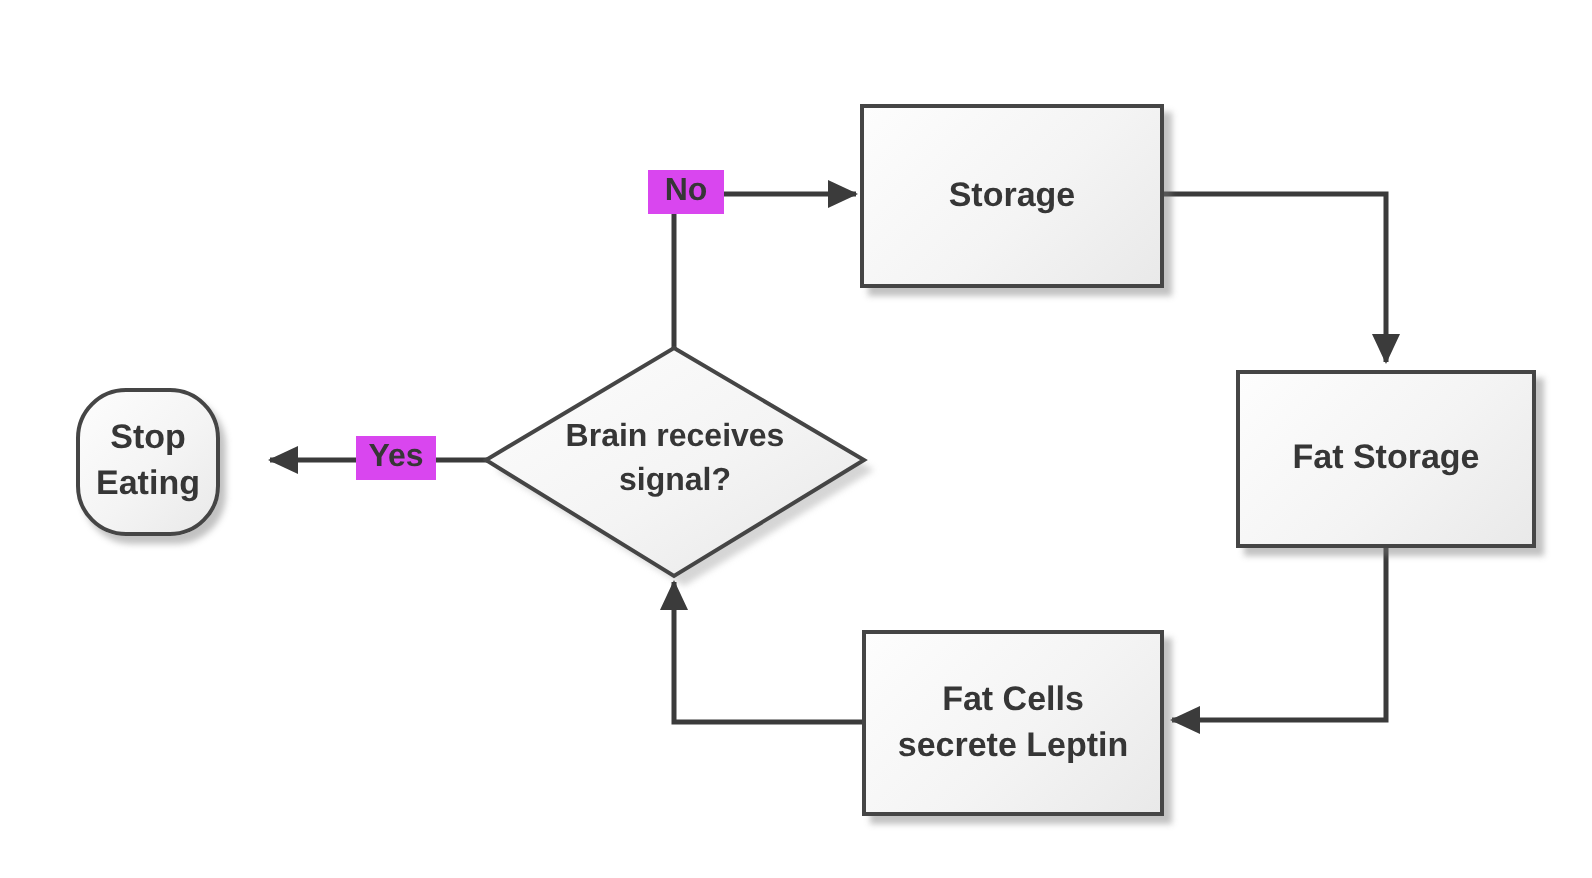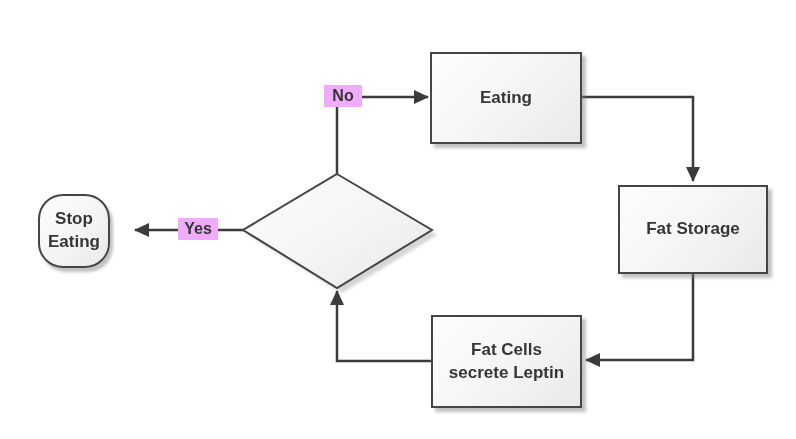--- a/index.html
+++ b/index.html
@@ -60,21 +60,21 @@
     align-items: center;
     justify-content: center;
     text-align: center;
     color: #363636;
     font-weight: bold;
     font-size: 16px;
     line-height: 1.4;
   }
   .edge-label {
     position: absolute;
-    background: #f0abfc;
+    background: #d946ef;
     color: #363636;
     font-weight: bold;
     font-size: 16px;
     line-height: 22px;
     text-align: center;
   }
   #edge-label-no  { left: 324px; top: 85px;  width: 38px; height: 22px; }
   #edge-label-yes { left: 178px; top: 218px; width: 40px; height: 22px; }
 </style>
 </head>
@@ -106,32 +106,33 @@
     <polyline points="693,274 693,360 586,360" fill="none" stroke="#3b3b3b" stroke-width="2.5" marker-end="url(#arrow)"></polyline>
 
     <polyline points="431,361 337,361 337,291" fill="none" stroke="#3b3b3b" stroke-width="2.5" marker-end="url(#arrow)"></polyline>
 
     <polyline points="245,230 135,230" fill="none" stroke="#3b3b3b" stroke-width="2.5" marker-end="url(#arrow)"></polyline>
 
     <polygon points="337,174 432,230 337,288 243,230" fill="url(#diamondGrad)" stroke="#454545" stroke-width="2"></polygon>
   </svg>
 
   <div class="node" id="node-eating">
-    <span class="node-label">Eating</span>
+    <span class="node-label">Storage</span>
   </div>
 
   <div class="node" id="node-fat-storage">
     <span class="node-label">Fat Storage</span>
   </div>
 
   <div class="node" id="node-fat-cells">
     <span class="node-label">Fat Cells secrete Leptin</span>
   </div>
 
   <div class="node" id="node-stop-eating">
     <span class="node-label">Stop Eating</span>
   </div>
 
+  <div class="decision-label">Brain receives signal?</div>
 
   <div class="edge-label" id="edge-label-no">No</div>
   <div class="edge-label" id="edge-label-yes">Yes</div>
 
 </div>
 
 </body></html>

